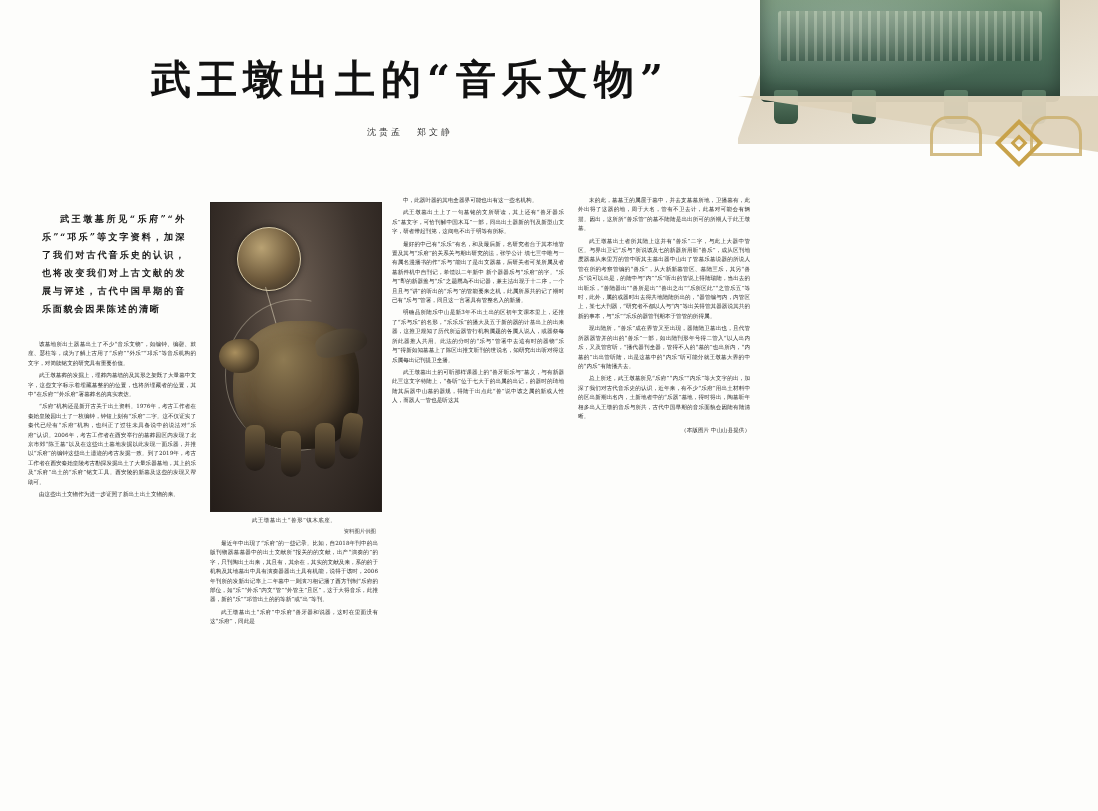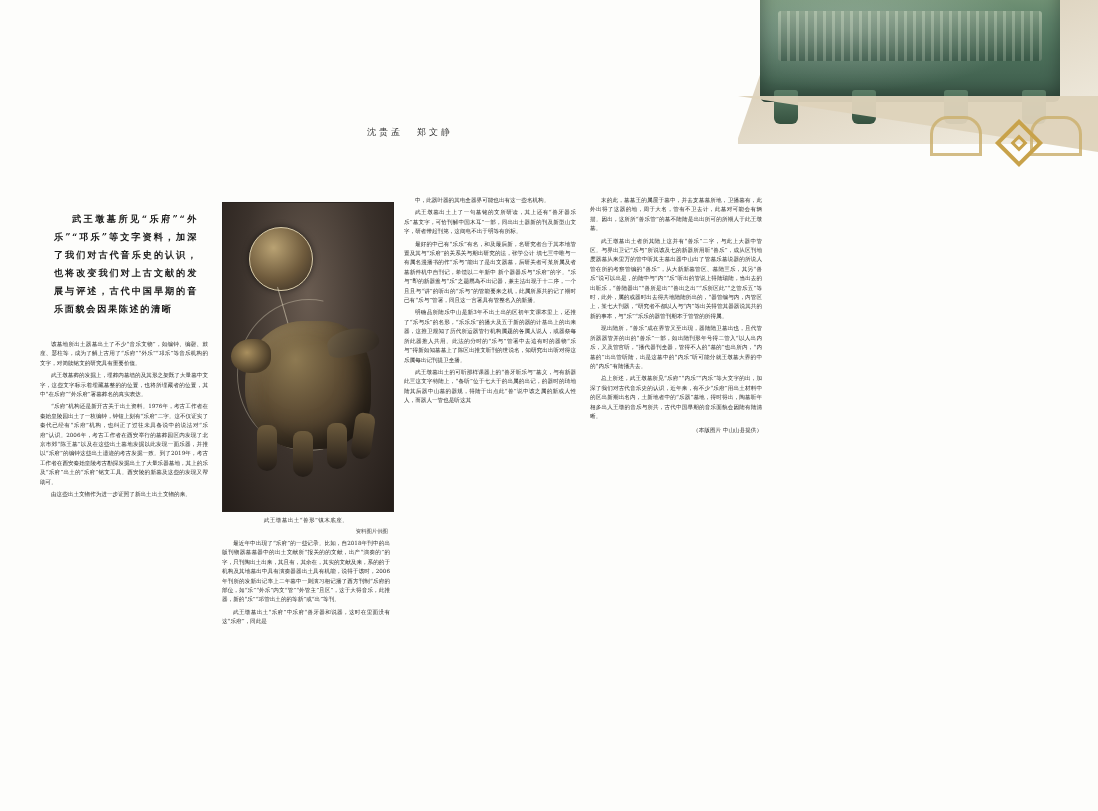--- a/index.html
+++ b/index.html
@@ -151,21 +151,21 @@
     border: 3px solid #cbb070;
     border-radius: 18px 18px 0 0;
     opacity: 0.85;
   }
   .corner-scrollL { right: 116px; }
   .corner-scrollR { right: 16px; }
 
   
   .body-area {
     position: absolute;
-    left: 40px;
+    left: 28px;
     top: 196px;
     width: 1046px;
     height: 600px;
     display: flex;
     gap: 14px;
   }
   .col {
     width: 168px;
     flex: 0 0 168px;
     position: relative;
@@ -311,20 +311,21 @@
     margin-top: 6px;
     color: #2a2a2a;
   }
 </style>
 </head>
 <body>
 
 <div class="page">
 
   <div class="masthead">
+    <div class="headline">武王墩出土的“音乐文物”</div>
     <div class="byline">
       <span>沈贵孟</span>
       <span>郑文静</span>
     </div>
 
     <div class="corner-art">
       <div class="corner-bg"></div>
       <div class="bronze-vessel">
         <div class="bronze-leg l1"></div>
         <div class="bronze-leg l2"></div>

